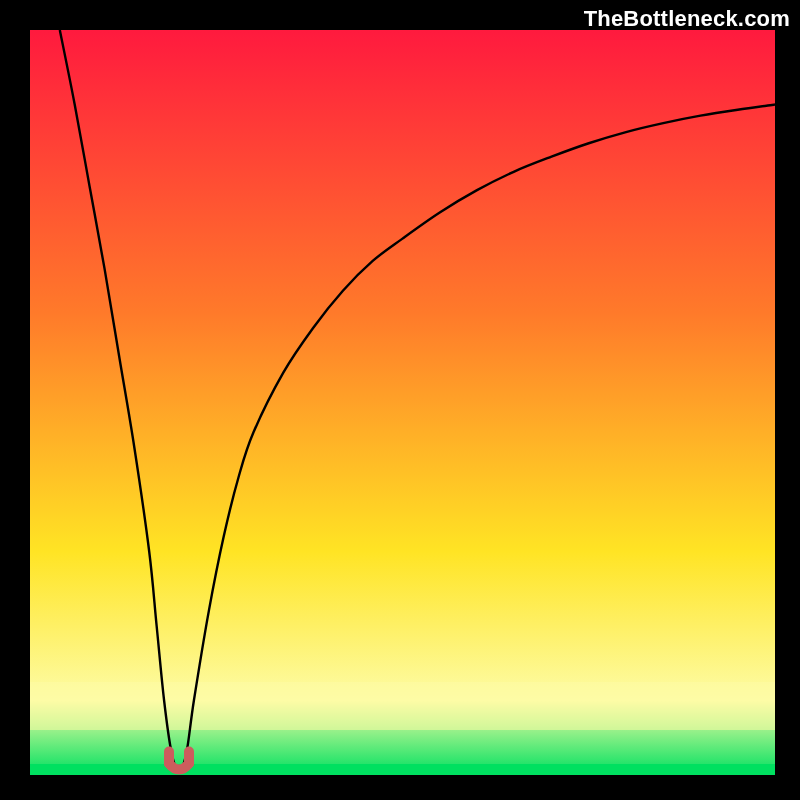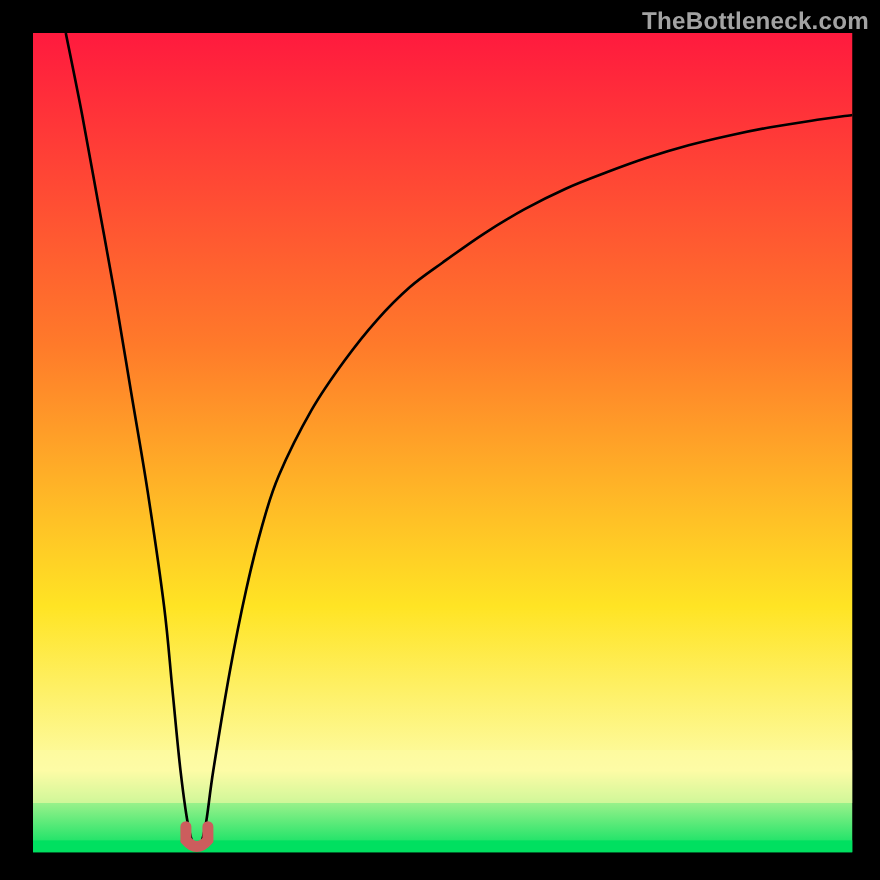--- a/index.html
+++ b/index.html
@@ -25,21 +25,21 @@
     top: 30px;
     width: 745px;
     height: 745px;
   }
   .watermark {
     position: absolute;
     top: 6px;
     right: 10px;
     font-size: 22px;
     font-weight: 600;
-    color: #a3a3a3;
+    color: #ffffff;
     letter-spacing: 0.2px;
   }
   svg {
     display: block;
   }
 </style>
 </head>
 <body>
 
 <div class="frame">

